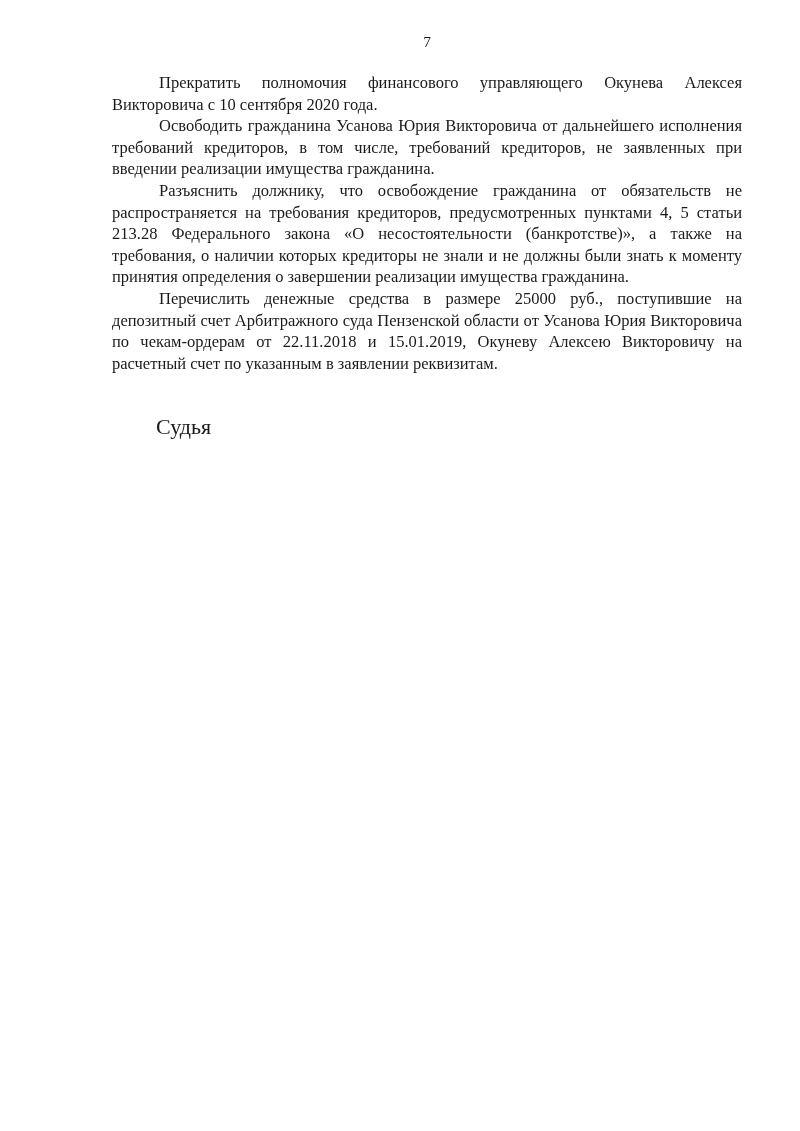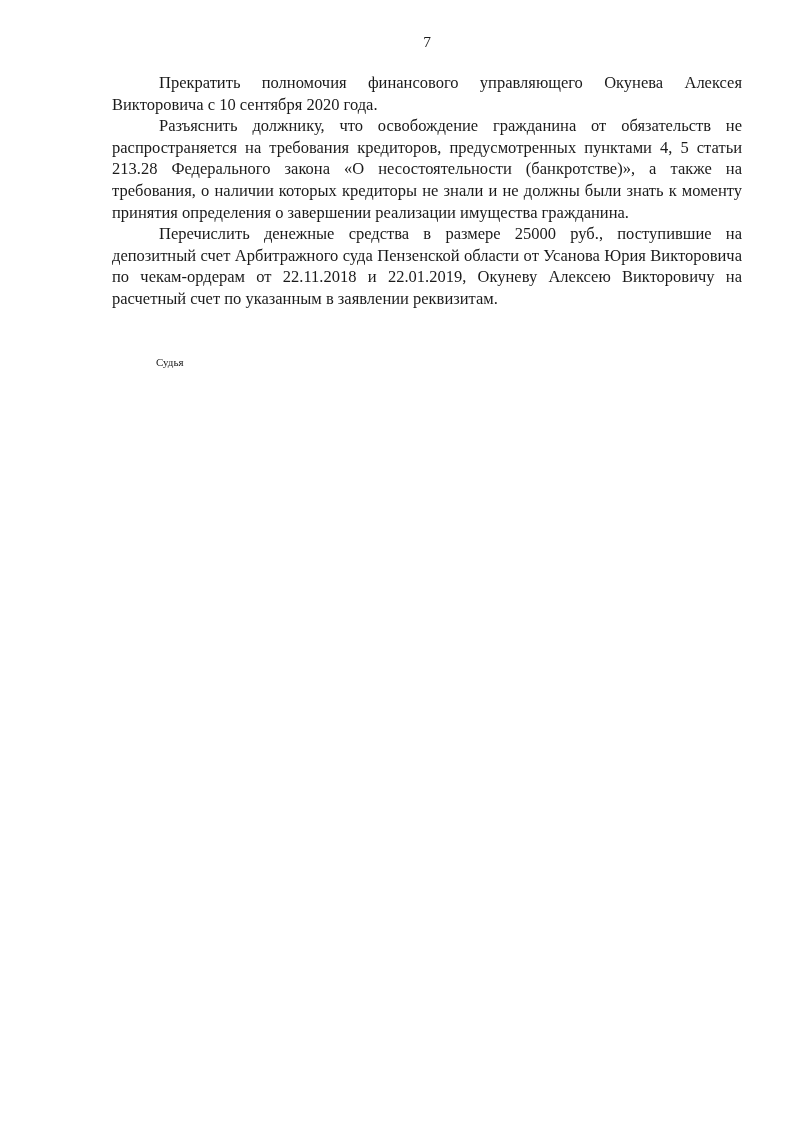--- a/index.html
+++ b/index.html
@@ -38,21 +38,21 @@
     text-align: justify;
   }
   .para {
     margin: 0;
     padding: 0;
     text-indent: 47px;
   }
   .signature-row {
     margin: 42px 58px 5px 112px;
     width: 630px;
-    font-size: 11px;
+    font-size: 22px;
     line-height: 21.6px;
     display: flex;
     justify-content: space-between;
     align-items: baseline;
     text-align: right;
   }
   .sig-role {
     padding-left: 44px;
   }
   .sig-name {
@@ -61,21 +61,22 @@
 </style>
 </head>
 <body>
 
 <div class="page">
 
   <div class="page-number">7</div>
 
   <div class="body-text">
     <p class="para">Прекратить полномочия финансового управляющего Окунева Алексея Викторовича с 10 сентября 2020 года.</p>
+    <p class="para">Освободить гражданина Усанова Юрия Викторовича от дальнейшего исполнения требований кредиторов, в том числе, требований кредиторов, не заявленных при введении реализации имущества гражданина.</p>
     <p class="para">Разъяснить должнику, что освобождение гражданина от обязательств не распространяется на требования кредиторов, предусмотренных пунктами 4, 5 статьи 213.28 Федерального закона «О несостоятельности (банкротстве)», а также на требования, о наличии которых кредиторы не знали и не должны были знать к моменту принятия определения о завершении реализации имущества гражданина.</p>
-    <p class="para">Перечислить денежные средства в размере 25000 руб., поступившие на депозитный счет Арбитражного суда Пензенской области от Усанова Юрия Викторовича по чекам-ордерам от 22.11.2018 и 22.01.2019, Окуневу Алексею Викторовичу на расчетный счет по указанным в заявлении реквизитам.</p>
+    <p class="para">Перечислить денежные средства в размере 25000 руб., поступившие на депозитный счет Арбитражного суда Пензенской области от Усанова Юрия Викторовича по чекам-ордерам от 22.11.2018 и 15.01.2019, Окуневу Алексею Викторовичу на расчетный счет по указанным в заявлении реквизитам.</p>
   </div>
 
   <div class="signature-row">
     <span class="sig-role">Судья</span>
   </div>
 
 </div>
 
 </body></html>

